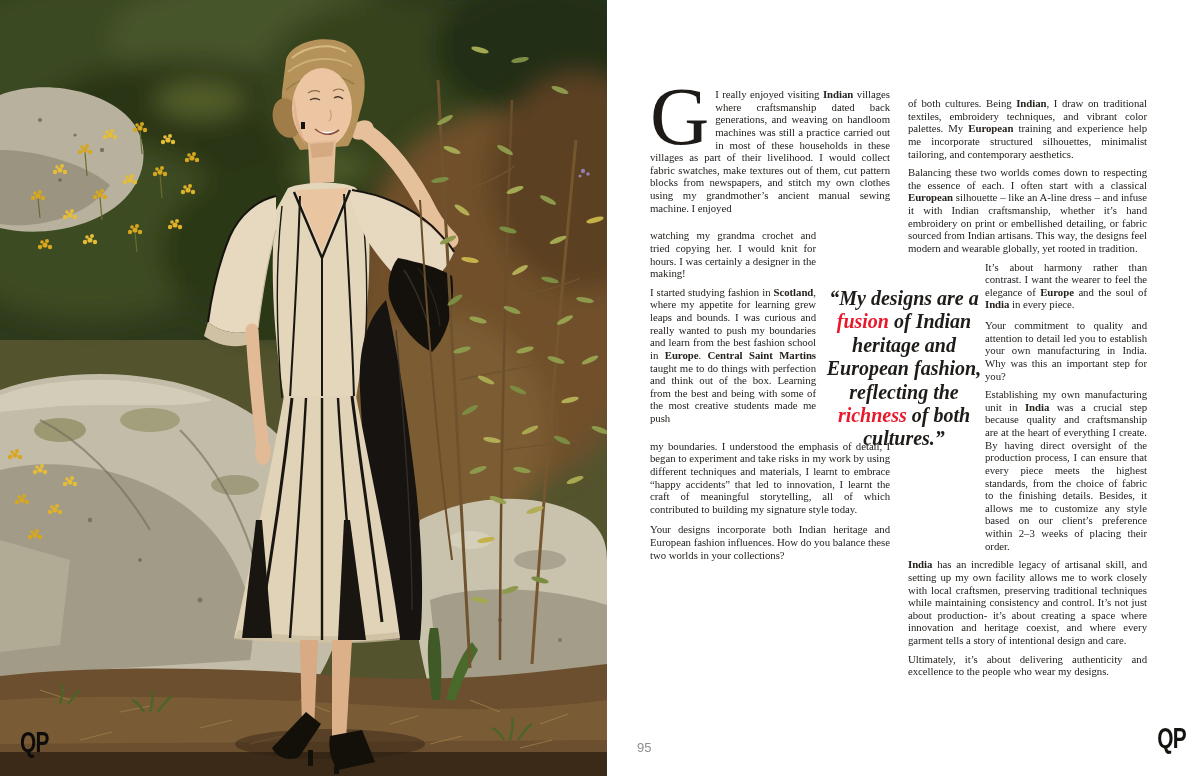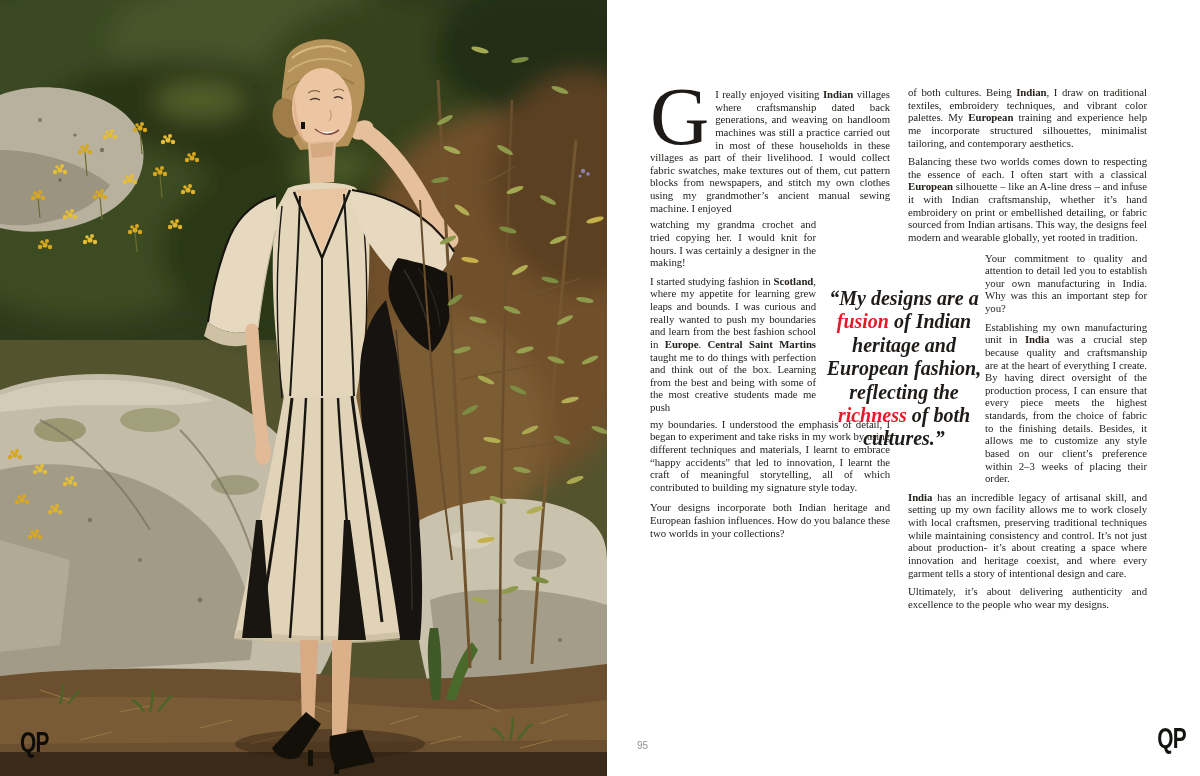--- a/index.html
+++ b/index.html
@@ -10,34 +10,34 @@
   
   .photo{position:absolute;margin:0;left:0;top:0;width:607px;height:776px;overflow:hidden}
   .photo svg{display:block;width:607px;height:776px}
 
   
   .page{position:absolute;left:607px;top:0;width:593px;height:776px;background:var(--paper)}
   .col{position:absolute;top:82px;color:var(--ink)}
   #col1{left:43px;width:240px}
   #col2{left:301px;width:239px}
   .blk{margin:6px 0 0;font-size:10.8px;line-height:1.17;text-align:justify;letter-spacing:-0.05px;color:var(--ink)}
-  .blk.cont{margin-top:4px}
+  .blk.cont{margin-top:15px}
   .blk.narrow{width:166px}
   .blk.narrow2{margin-left:77px;width:162px}
   .blk.q{font-weight:400;margin-top:8px}
   span.b{font-weight:700}
   span.red{color:var(--accent_red)}
 
   .intro{font-weight:700;font-size:12.6px;line-height:1.26;text-align:justify;margin:0;color:#1d1a17}
   .dropcap{float:left;font-size:82px;line-height:.72;padding:5px 6px 0 0;font-weight:400;color:#1d1a17}
 
   .pullquote{position:absolute;left:214px;top:287px;width:166px;margin:0;font-style:italic;font-weight:700;
              font-size:20px;line-height:1.17;text-align:center;color:#1e1b18}
 
-  .pagenum{position:absolute;left:30px;top:740px;font-family:"Liberation Sans",sans-serif;font-size:10px;color:#8f8f8f}
+  .pagenum{position:absolute;left:30px;top:740px;font-family:"Liberation Sans",sans-serif;font-size:13px;color:#8f8f8f}
   .logo{font-family:"Liberation Sans",sans-serif;font-weight:700;font-size:29px;letter-spacing:-1px;line-height:1}
   .logo-left{position:absolute;left:20px;top:728px;color:#0d0c0a;transform:scaleX(.72);transform-origin:0 50%}
   .logo-right{position:absolute;right:14px;top:724px;color:#141310;transform:scaleX(.72);transform-origin:100% 50%}
 </style>
 </head>
 <body>
 
 <div class="spread">
 
   <figure class="photo">
@@ -333,20 +333,21 @@
     <p class="blk body wide"><span>I really enjoyed visiting </span><span class="b">Indian</span><span> villages where craftsmanship dated back generations, and weaving on handloom machines was still a practice carried out in most of these households in these villages as part of their livelihood. I would collect fabric swatches, make textures out of them, cut pattern blocks from newspapers, and stitch my own clothes using my grandmother’s ancient manual sewing machine. I enjoyed</span></p>
         <p class="blk body narrow cont"><span>watching my grandma crochet and tried copying her. I would knit for hours. I was certainly a designer in the making!</span></p>
         <p class="blk body narrow"><span>I started studying fashion in </span><span class="b">Scotland</span><span>, where my appetite for learning grew leaps and bounds. I was curious and really wanted to push my boundaries and learn from the best fashion school in </span><span class="b">Europe</span><span>. </span><span class="b">Central Saint Martins</span><span> taught me to do things with perfection and think out of the box. Learning from the best and being with some of the most creative students made me push</span></p>
         <p class="blk body wide cont"><span>my boundaries. I understood the emphasis of detail, I began to experiment and take risks in my work by using different techniques and materials, I learnt to embrace “happy accidents” that led to innovation, I learnt the craft of meaningful storytelling, all of which contributed to building my signature style today.</span></p>
         <p class="blk q wide"><span>Your designs incorporate both Indian heritage and European fashion influences. How do you balance these two worlds in your collections?</span></p>
       </div>
 
     <div class="col" id="col2">
         <p class="blk body wide cont"><span>of both cultures. Being </span><span class="b">Indian</span><span>, I draw on traditional textiles, embroidery techniques, and vibrant color palettes. My </span><span class="b">European</span><span> training and experience help me incorporate structured silhouettes, minimalist tailoring, and contemporary aesthetics.</span></p>
         <p class="blk body wide"><span>Balancing these two worlds comes down to respecting the essence of each. I often start with a classical </span><span class="b">European</span><span> silhouette – like an A-line dress – and infuse it with Indian craftsmanship, whether it’s hand embroidery on print or embellished detailing, or fabric sourced from Indian artisans. This way, the designs feel modern and wearable globally, yet rooted in tradition.</span></p>
+        <p class="blk body narrow2"><span>It’s about harmony rather than contrast. I want the wearer to feel the elegance of </span><span class="b">Europe</span><span> and the soul of </span><span class="b">India</span><span> in every piece.</span></p>
         <p class="blk q narrow2"><span>Your commitment to quality and attention to detail led you to establish your own manufacturing in India. Why was this an important step for you?</span></p>
         <p class="blk body narrow2"><span>Establishing my own manufacturing unit in </span><span class="b">India</span><span> was a crucial step because quality and craftsmanship are at the heart of everything I create. By having direct oversight of the production process, I can ensure that every piece meets the highest standards, from the choice of fabric to the finishing details. Besides, it allows me to customize any style based on our client’s preference within 2–3 weeks of placing their order.</span></p>
         <p class="blk body wide"><span class="b">India</span><span> has an incredible legacy of artisanal skill, and setting up my own facility allows me to work closely with local craftsmen, preserving traditional techniques while maintaining consistency and control. It’s not just about production- it’s about creating a space where innovation and heritage coexist, and where every garment tells a story of intentional design and care.</span></p>
         <p class="blk body wide"><span>Ultimately, it’s about delivering authenticity and excellence to the people who wear my designs.</span></p>
       </div>
 
     <blockquote class="pullquote"><span>“My designs are a </span><span class="red">fusion</span><span> of Indian heritage and European fashion, reflecting the </span><span class="red">richness</span><span> of both cultures.”</span></blockquote>
 
     <div class="pagenum">95</div>
     <div class="logo logo-right">QP</div>

